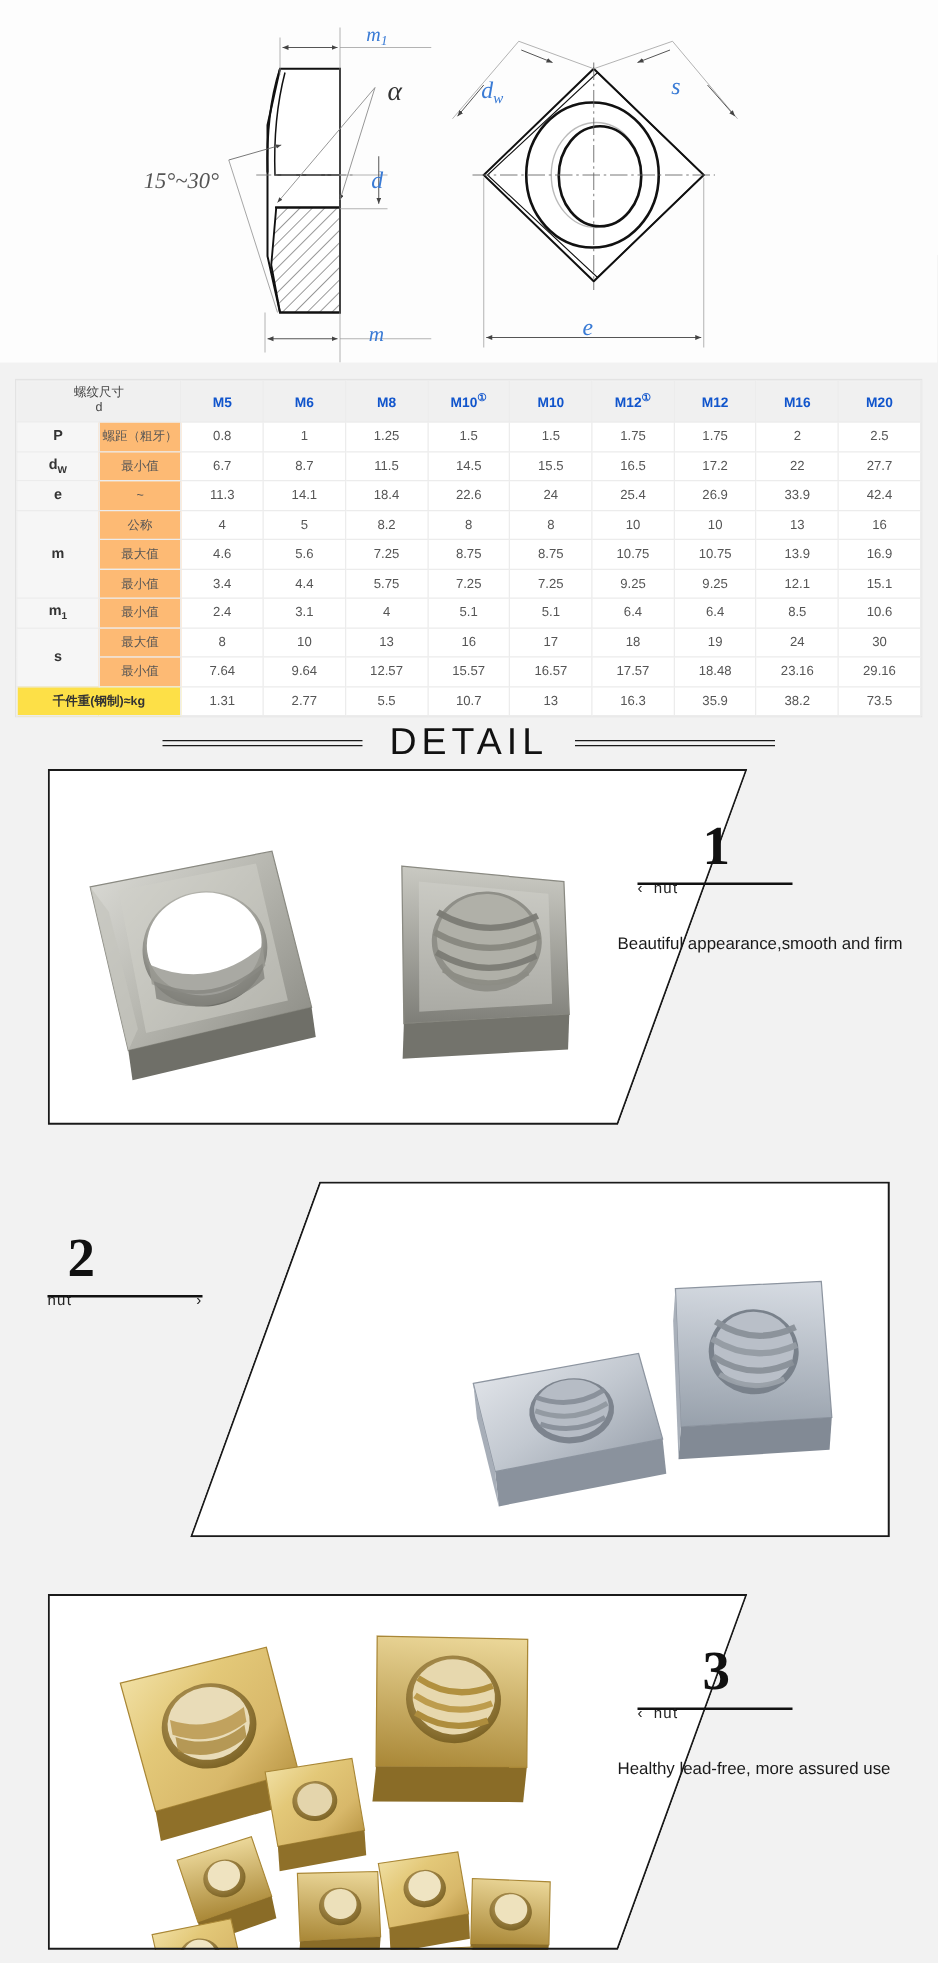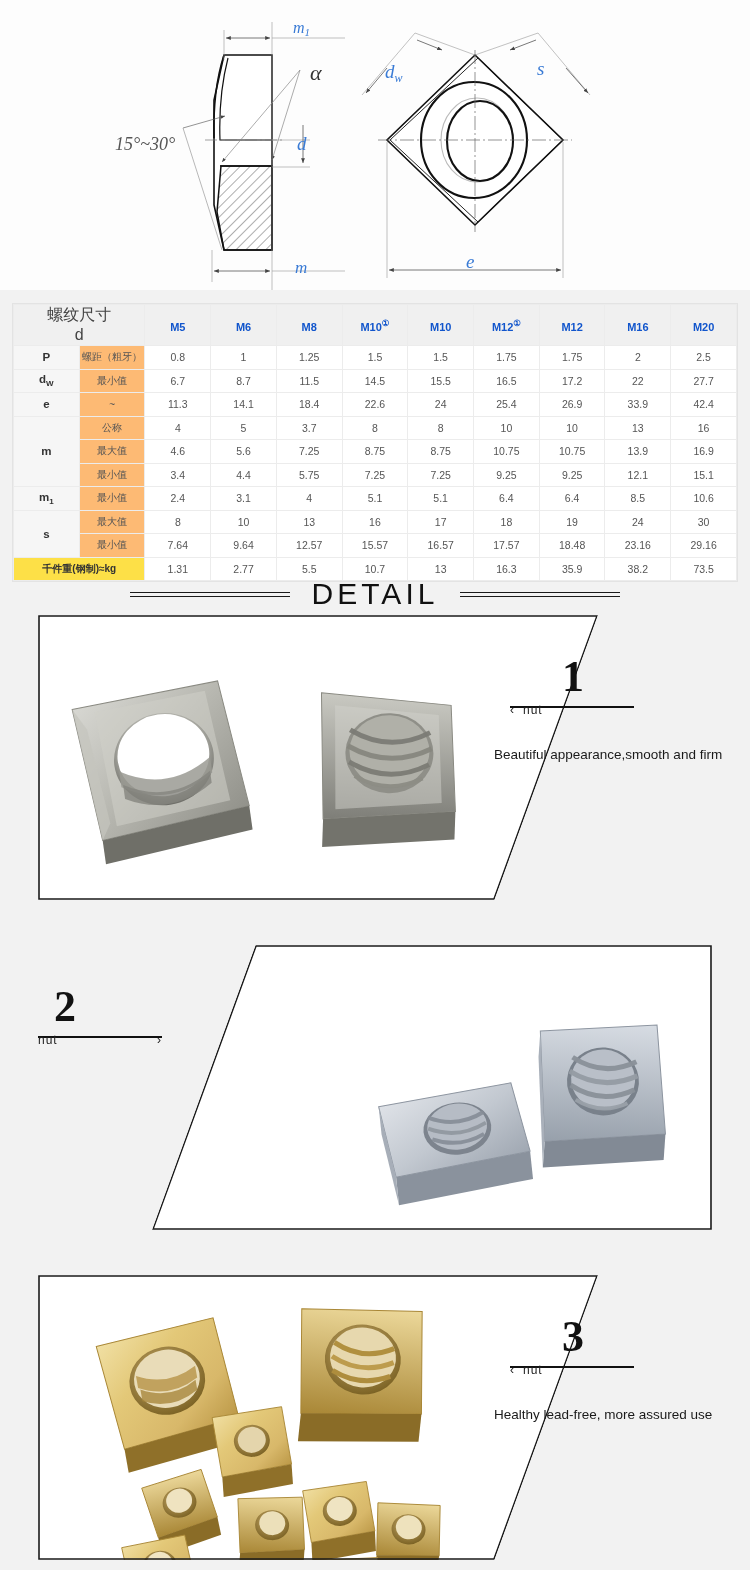--- a/index.html
+++ b/index.html
@@ -44,21 +44,21 @@
   }
   table.spec thead th{
     background:#f0f0f0;
     color:#1155cc;
     font-weight:bold;
     font-size:11px;
     height:33px;
   }
   table.spec thead th.th-dim{
     color:#444;
-    font-size:16px;
+    font-size:10px;
     line-height:1.25;
     font-weight:normal;
   }
   table.spec td.rowcode{
     background:#f6f6f6;
     color:#333;
     font-weight:bold;
     font-size:11.5px;
     width:34px;
   }
@@ -307,21 +307,21 @@
           <td>25.4</td>
           <td>26.9</td>
           <td>33.9</td>
           <td>42.4</td>
         </tr>
         <tr>
           <td class="rowcode" rowspan="3">m</td>
           <td class="rowlabel">公称</td>
           <td>4</td>
           <td>5</td>
-          <td>3.7</td>
+          <td>8.2</td>
           <td>8</td>
           <td>8</td>
           <td>10</td>
           <td>10</td>
           <td>13</td>
           <td>16</td>
         </tr>
         <tr>
           <td class="rowlabel">最大值</td>
           <td>4.6</td>

